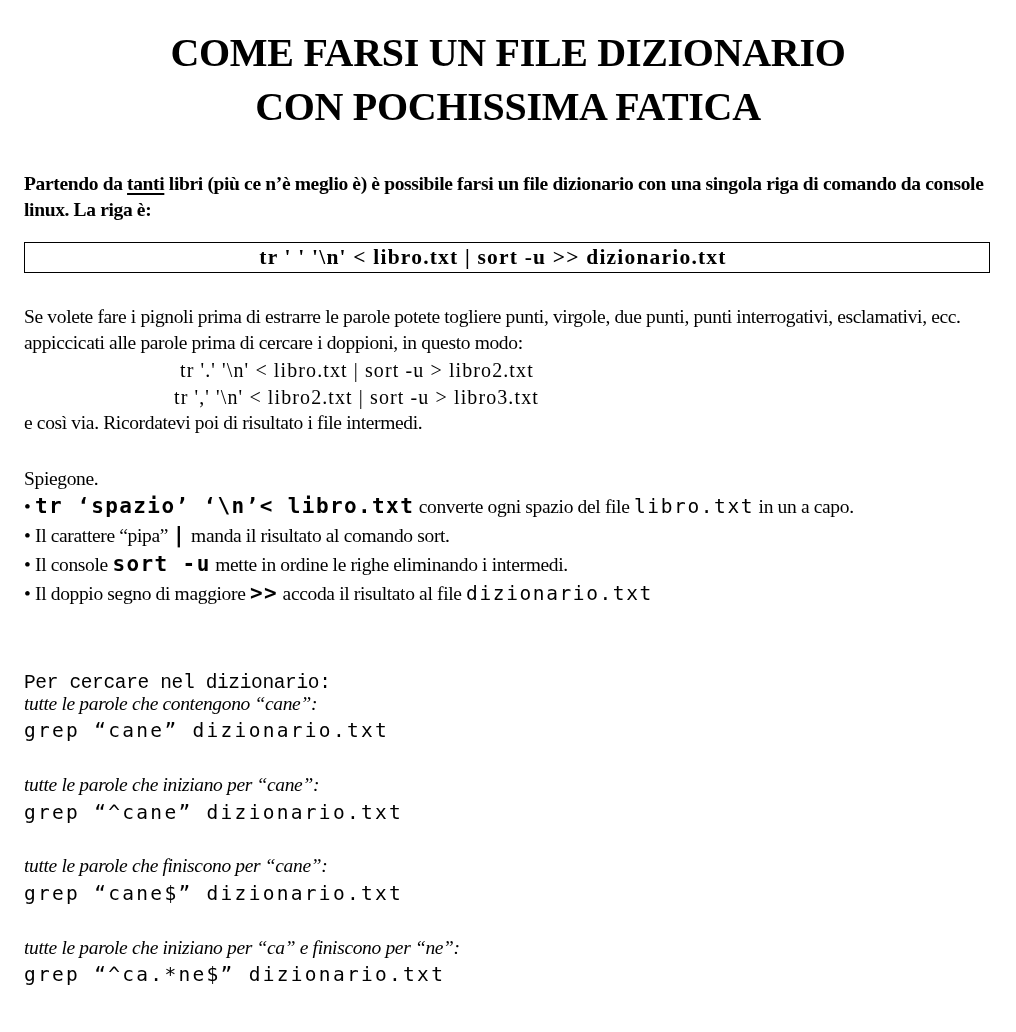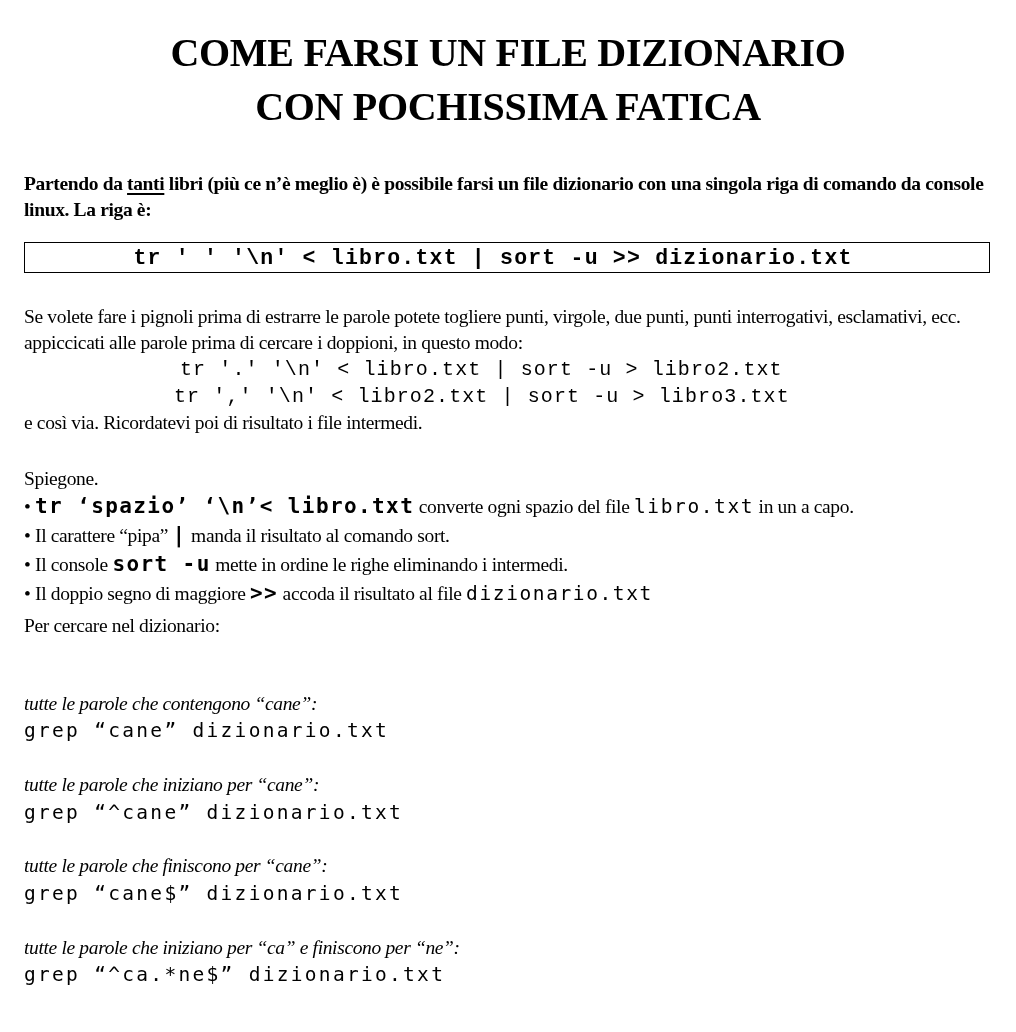--- a/index.html
+++ b/index.html
@@ -1,20 +1,20 @@
 <!DOCTYPE html>
 <html><head>
 <meta charset="utf-8">
 <style>
   html, body { margin: 0; padding: 0; background: #ffffff; }
   body {
     width: 1016px; height: 1032px; position: relative; overflow: hidden;
     color: #000; font-family: "Liberation Serif", "DejaVu Serif", serif;
   }
-  .mono { font-family: Liberation Mono, monospace; }
+  .mono { font-family: Liberation Serif, serif; }
   .title {
     position: absolute; left: 0; width: 1016px; text-align: center;
     font-weight: bold; font-size: 40px; line-height: 46px; letter-spacing: -0.3px;
   }
   .para {
     position: absolute; left: 24px; width: 975px;
     font-size: 19.5px; line-height: 26px; letter-spacing: -0.35px;
   }
   .code-box {
     position: absolute; left: 24px; top: 242px; width: 966px; height: 31px;
@@ -61,21 +61,21 @@
 </div>
 <div class="bullet-line" style="top:551px;">
   <span>•</span>
   <span>Il console </span><span class="bmono">sort -u</span><span> mette in ordine le righe eliminando i intermedi.</span>
 </div>
 <div class="bullet-line" style="top:580px;">
   <span>•</span>
   <span>Il doppio segno di maggiore </span><span class="bmono">&gt;&gt;</span><span> accoda il risultato al file </span><span class="imono">dizionario.txt</span>
 </div>
 
-<div class="para" style="top:613px;">Per cercare nel dizionario:</div>
+<div class="para" style="top:670px;font-family:Liberation Mono, monospace;">Per cercare nel dizionario:</div>
 
 <div class="grep-label" style="top:691px;">tutte le parole che contengono “cane”:</div>
 <div class="grep-cmd" style="top:718px;">grep “cane” dizionario.txt</div>
 
 <div class="grep-label" style="top:772px;">tutte le parole che iniziano per “cane”:</div>
 <div class="grep-cmd" style="top:800px;">grep “^cane” dizionario.txt</div>
 
 <div class="grep-label" style="top:853px;">tutte le parole che finiscono per “cane”:</div>
 <div class="grep-cmd" style="top:881px;">grep “cane$” dizionario.txt</div>
 

